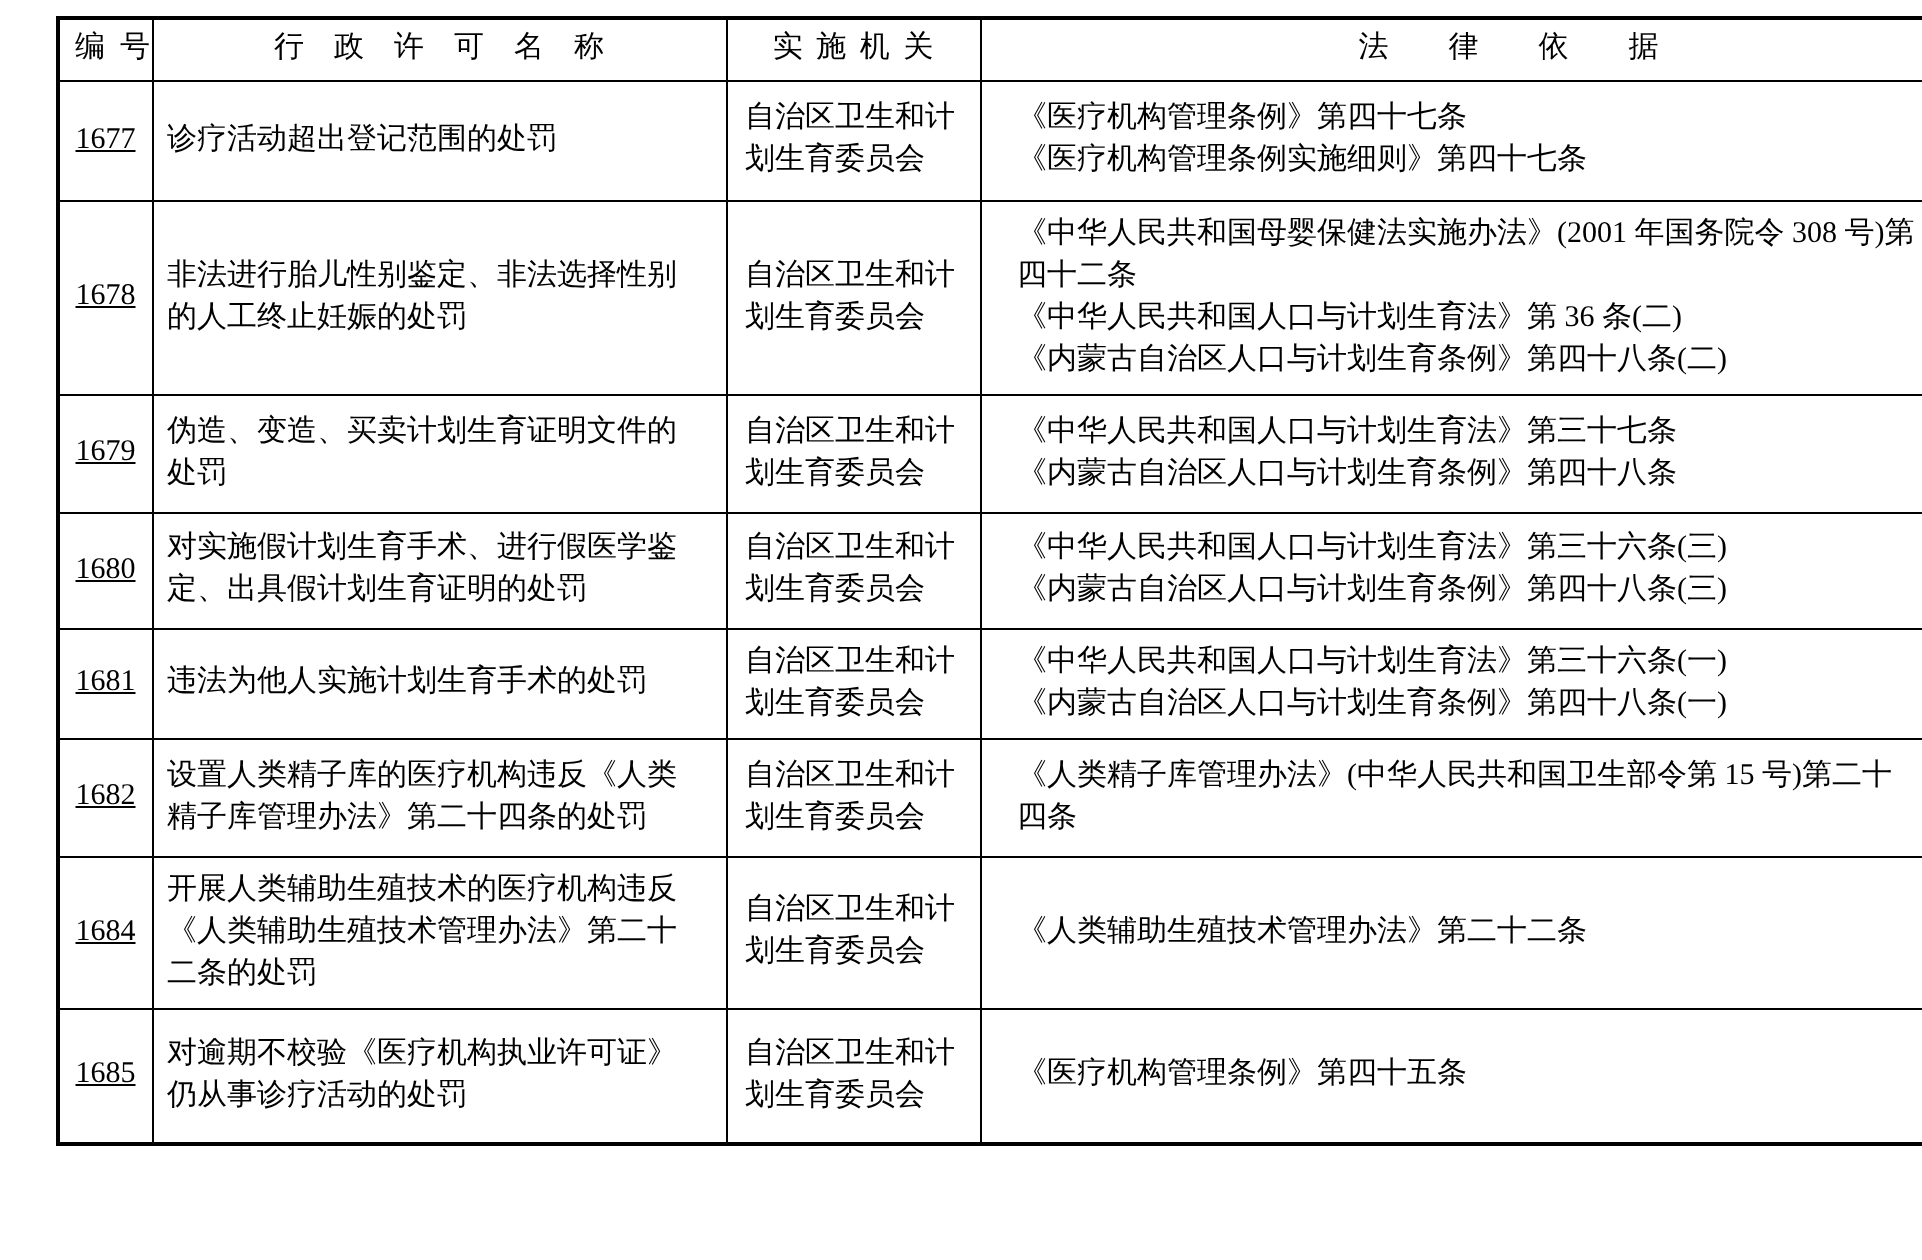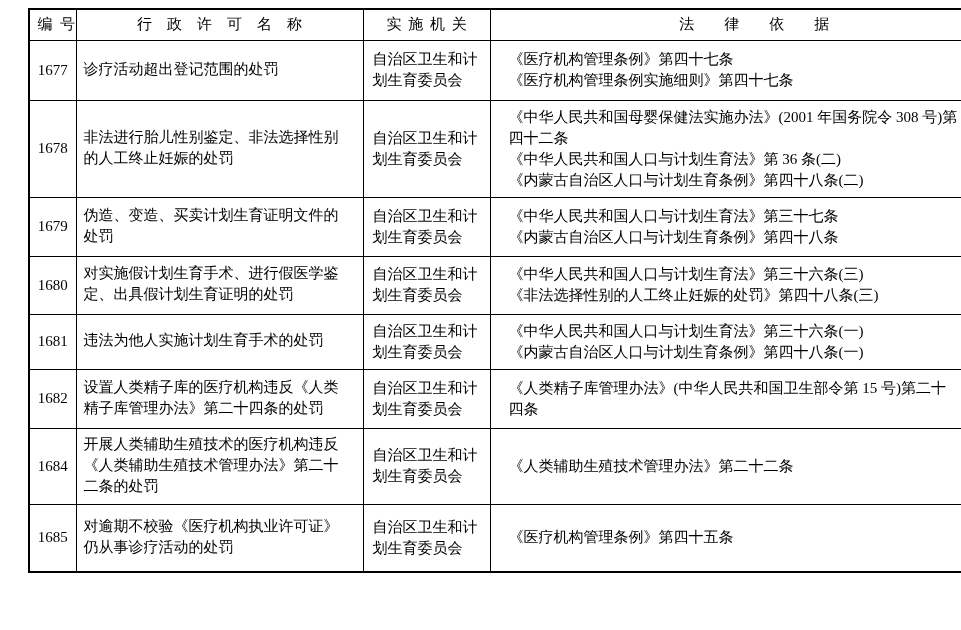--- a/index.html
+++ b/index.html
@@ -40,20 +40,21 @@
     white-space: nowrap;
   }
   th.h0 { letter-spacing: 0.5em;  text-indent: 0.5em; }
   th.h1 { letter-spacing: 1.0em;  text-indent: 1.0em; }
   th.h2 { letter-spacing: 0.45em; text-indent: 0.45em; }
   th.h3 { letter-spacing: 2.0em;  text-indent: 2.0em; padding-left: 45px; }
 
   td.c-id {
     text-align: center;
     padding: 6px 2px;
+    text-decoration: underline;
   }
   td.c-name {
     text-align: left;
     padding: 6px 12px 6px 7px;
     font-family: Liberation Mono, monospace;
   }
   td.c-agency {
     text-align: left;
     padding: 6px 4px 6px 9px;
   }
@@ -124,21 +125,21 @@
             <div class="legal-line">《内蒙古自治区人口与计划生育条例》第四十八条</div>
           </td>
   </tr>
 
   <tr>
     <td class="c-id">1680</td>
     <td class="c-name">对实施假计划生育手术、进行假医学鉴定、出具假计划生育证明的处罚</td>
     <td class="c-agency">自治区卫生和计划生育委员会</td>
     <td class="c-legal">
             <div class="legal-line">《中华人民共和国人口与计划生育法》第三十六条(三)</div>
-            <div class="legal-line">《非法选择性别的人工终止妊娠的处罚》第四十八条(三)</div>
+            <div class="legal-line">《内蒙古自治区人口与计划生育条例》第四十八条(三)</div>
           </td>
   </tr>
 
   <tr>
     <td class="c-id">1681</td>
     <td class="c-name">违法为他人实施计划生育手术的处罚</td>
     <td class="c-agency">自治区卫生和计划生育委员会</td>
     <td class="c-legal">
             <div class="legal-line">《中华人民共和国人口与计划生育法》第三十六条(一)</div>
             <div class="legal-line">《内蒙古自治区人口与计划生育条例》第四十八条(一)</div>

